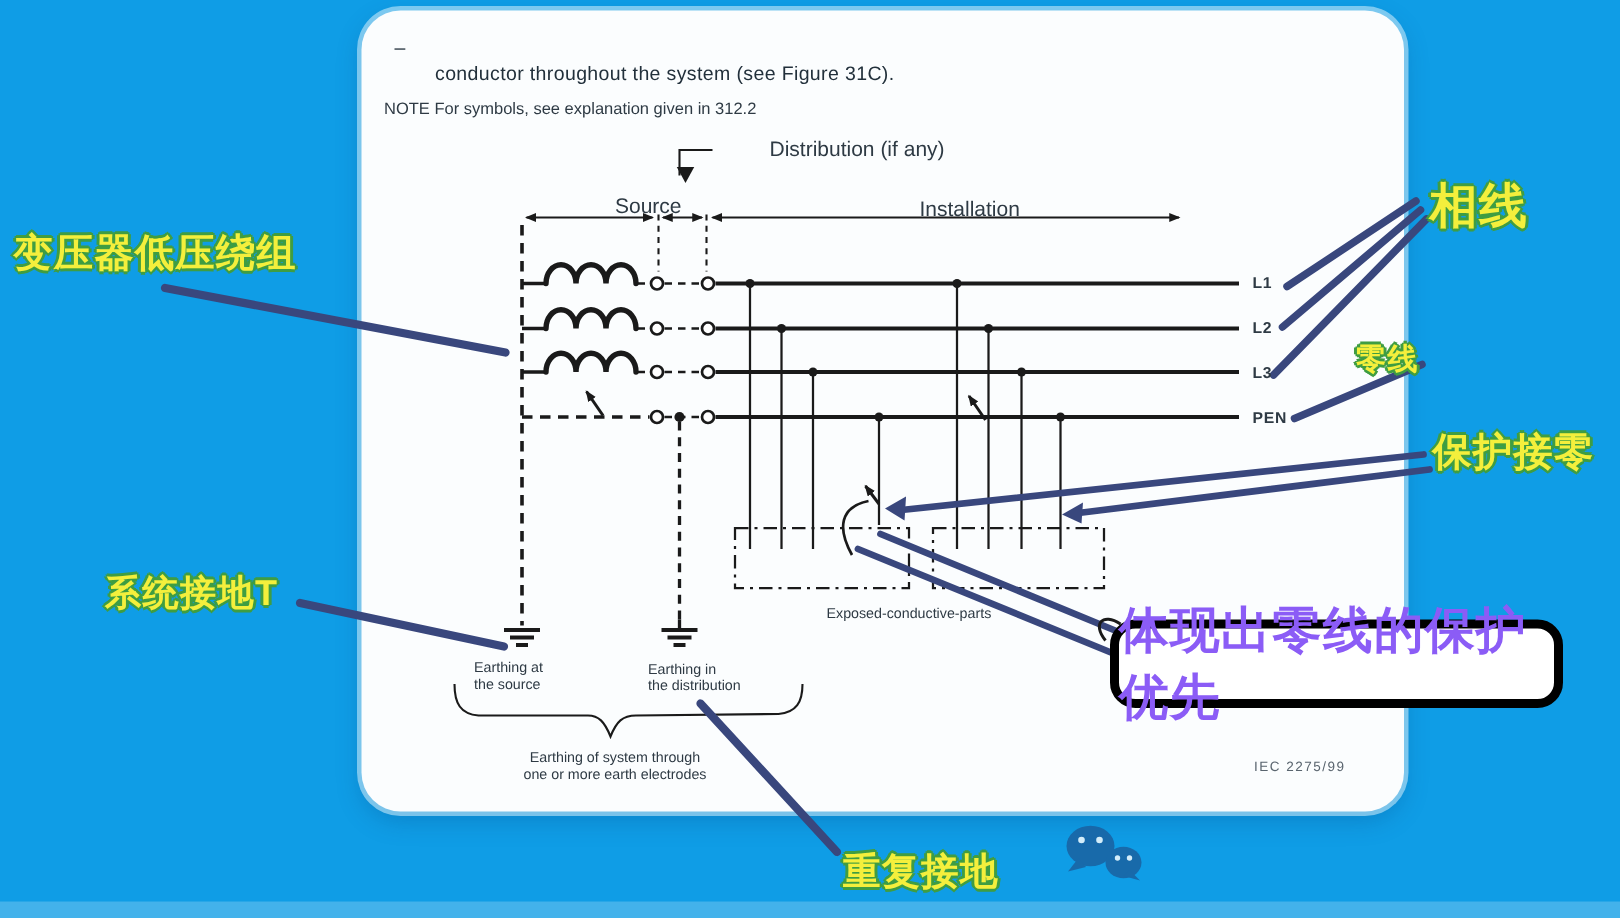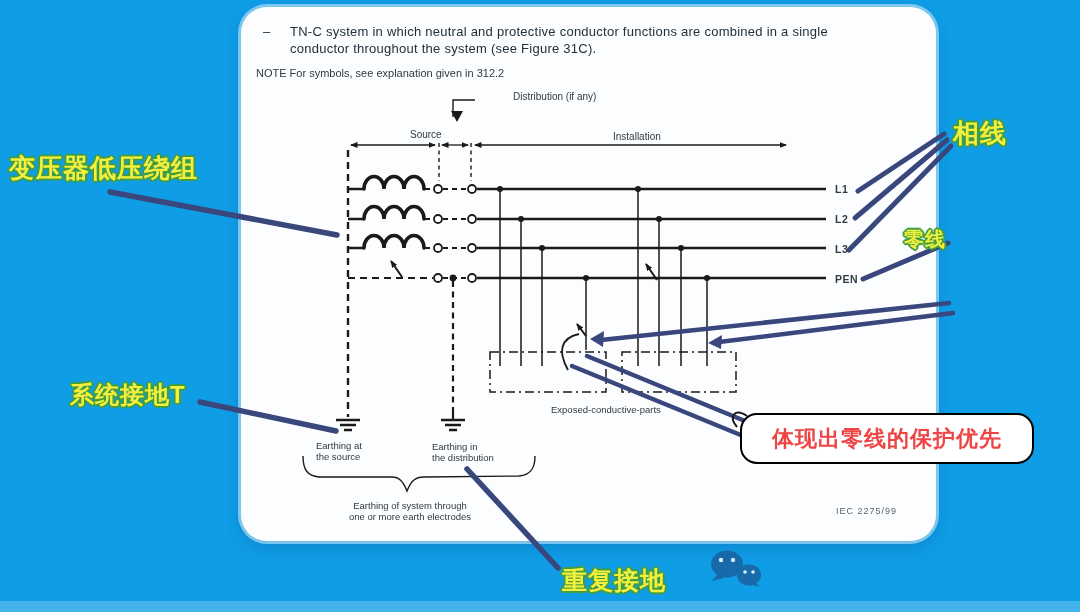--- a/index.html
+++ b/index.html
@@ -12,32 +12,32 @@
   .panel{position:absolute;left:241px;top:7px;width:695px;height:534px;border-radius:26px;
     background:var(--panel);
     box-shadow:0 0 0 3px rgba(198,233,250,.6), 0 6px 16px rgba(0,70,130,.28);}
   .bottom-strip{position:absolute;left:0;bottom:0;width:1080px;height:11px;
     background:rgba(190,230,250,.30);}
   svg.overlay{position:absolute;left:0;top:0;width:1080px;height:612px;}
   .txt{position:absolute;color:var(--softtext);line-height:1.18;}
   .pre{white-space:pre-line;}
   .ctr{text-align:center;}
   .heading{font-size:13px;letter-spacing:.25px;color:#22303b;}
-  .small{font-size:10px;padding-left:36px;}
+  .small{font-size:14px;padding-left:36px;}
   .tiny{font-size:9.5px;}
   .cond{font-size:10.5px;font-weight:600;letter-spacing:.5px;}
   .iec{font-size:9px;color:#59646e;letter-spacing:1px;}
   .ylabel{position:absolute;font-weight:bold;color:var(--label-fill);letter-spacing:1px;
     text-shadow:-2px 0 var(--label-outline),2px 0 var(--label-outline),
       0 -2px var(--label-outline),0 2px var(--label-outline),
       -1px -1px var(--label-outline),1px -1px var(--label-outline),
       -1px 1px var(--label-outline),1px 1px var(--label-outline);}
-  .callout{position:absolute;left:740px;top:413px;width:290px;height:47px;border:2px solid #000000;
+  .callout{position:absolute;left:740px;top:413px;width:290px;height:47px;border:6px solid #000000;
     border-radius:17px;background:#fff;display:flex;align-items:center;justify-content:center;
-    font-size:22px;font-weight:bold;color:#ef4444;letter-spacing:1px;}
+    font-size:33px;font-weight:bold;color:#8b5cf6;letter-spacing:1px;}
   .watermark{position:absolute;left:765px;top:549px;font-size:27px;letter-spacing:3px;
     color:var(--watermark);opacity:.82;font-weight:600;}
   
   .sk{stroke:var(--schematic);fill:none;}
   .skf{fill:var(--schematic);stroke:none;}
   .ld{stroke:var(--leader);fill:none;stroke-linecap:round;}
   .ldf{fill:var(--leader);stroke:none;}
   .oc{fill:#fff;stroke:var(--schematic);stroke-width:1.8;}
 </style>
 </head>
@@ -153,21 +153,20 @@
       <circle cx="721" cy="560" r="2.2" fill="#fff"></circle>
       <circle cx="733" cy="560" r="2.2" fill="#fff"></circle>
       <ellipse cx="749" cy="575" rx="12" ry="10.5" fill="var(--watermark)"></ellipse>
       <polygon points="760,587 753,580 749,584" fill="var(--watermark)"></polygon>
       <circle cx="745" cy="572" r="1.8" fill="#fff"></circle>
       <circle cx="753" cy="572" r="1.8" fill="#fff"></circle>
     </g>
   </svg>
 
   <div class="txt heading" style="left:263px;top:24px;">–</div>
-  <div class="txt heading" style="left:290px;top:24px;">TN-C system in which neutral and protective conductor functions are combined in a single</div>
   <div class="txt heading" style="left:290px;top:41px;">conductor throughout the system (see Figure 31C).</div>
   <div class="txt" style="left:256px;top:67px;font-size:11px;">NOTE  For symbols, see explanation given in 312.2</div>
 
   <div class="txt small" style="left:477px;top:91px;">Distribution (if any)</div>
   <div class="txt small" style="left:374px;top:129px;">Source</div>
   <div class="txt small" style="left:577px;top:131px;">Installation</div>
 
   <div class="txt cond" style="left:835px;top:183px;">L1</div>
   <div class="txt cond" style="left:835px;top:213px;">L2</div>
   <div class="txt cond" style="left:835px;top:243px;">L3</div>
@@ -177,21 +176,22 @@
   <div class="txt tiny pre" style="left:316px;top:440px;">Earthing at
 the source</div>
   <div class="txt tiny pre" style="left:432px;top:441px;">Earthing in
 the distribution</div>
   <div class="txt tiny pre ctr" style="left:328px;top:500px;width:164px;">Earthing of system through
 one or more earth electrodes</div>
   <div class="txt iec" style="left:824px;top:506px;padding-left:12px;">IEC  2275/99</div>
 
   <div class="ylabel" style="left:70px;top:379px;font-size:24px;">系统接地T</div>
   <div class="ylabel" style="left:9px;top:151px;font-size:26px;">变压器低压绕组</div>
-  <div class="ylabel" style="left:953px;top:116px;font-size:26px;">相线</div>
+  <div class="ylabel" style="left:953px;top:116px;font-size:32px;">相线</div>
   <div class="ylabel" style="left:904px;top:226px;font-size:20px;">零线</div>
+  <div class="ylabel" style="left:955px;top:284px;font-size:26px;">保护接零</div>
   <div class="ylabel" style="left:562px;top:564px;font-size:25px;">重复接地</div>
 
   <div class="callout">体现出零线的保护优先</div>
 
 
   <div class="bottom-strip"></div>
 </div>
 
 </body></html>

